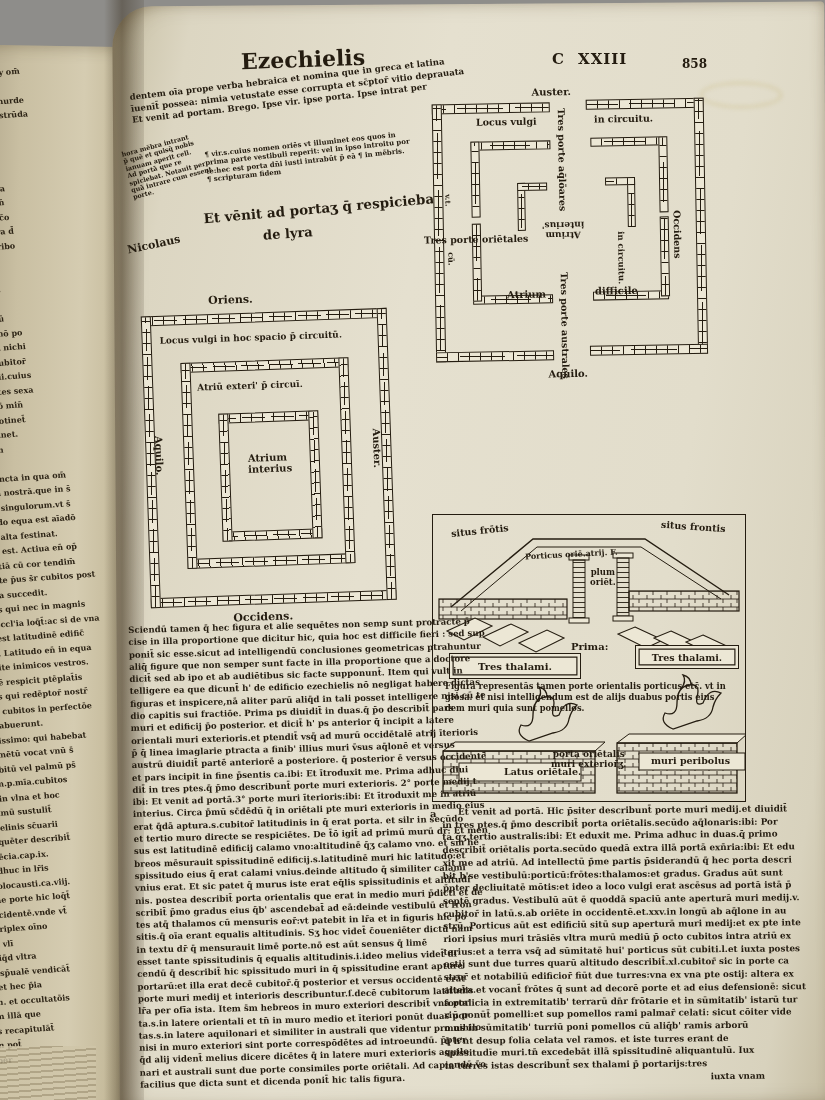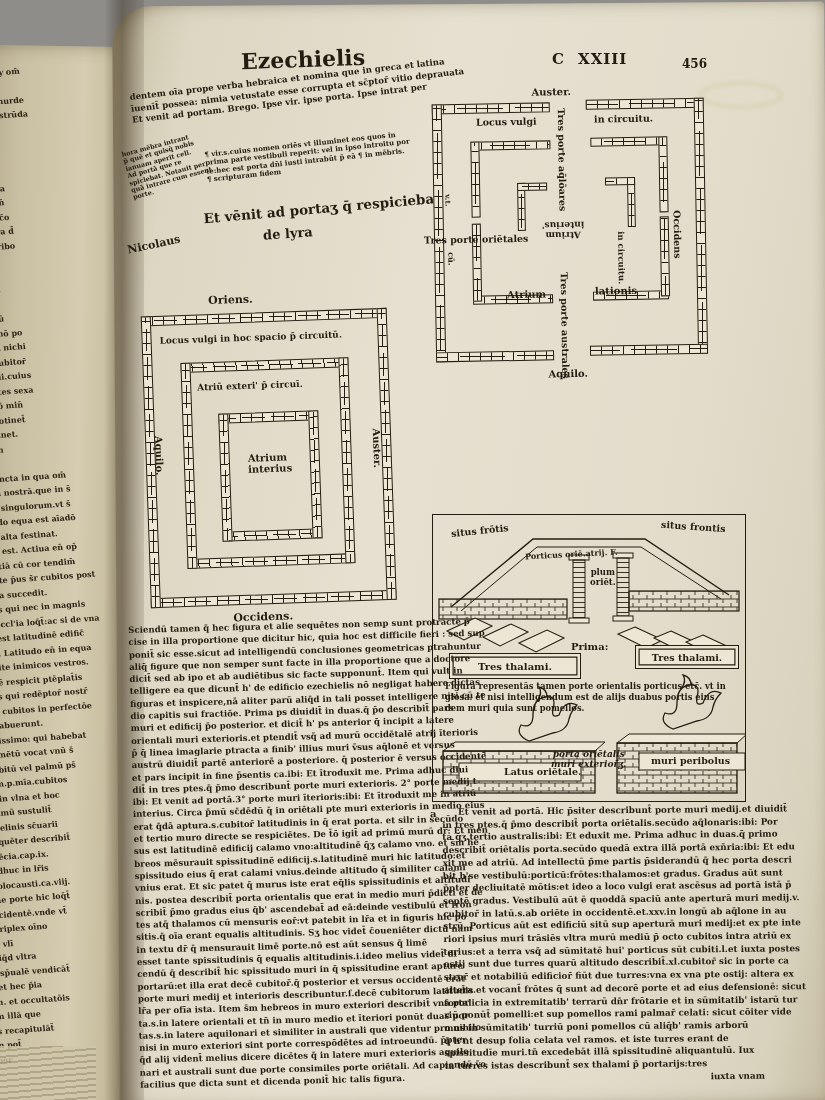--- a/index.html
+++ b/index.html
@@ -128,21 +128,21 @@
   </div>
 
   <div class="page-right"></div>
   <div class="gutter"></div>
   <div class="stack-edges"></div>
   <div class="stamp"></div>
 
   <div class="t" style="left:241px;top:46px;font-size:22px;transform:rotate(-2deg);">Ezechielis</div>
   <div class="t" style="left:552px;top:50px;font-size:15px;letter-spacing:2px;">C</div>
   <div class="t" style="left:578px;top:50px;font-size:15px;letter-spacing:1px;">XXIII</div>
-  <div class="t" style="left:682px;top:57px;font-size:12px;">456</div>
+  <div class="t" style="left:682px;top:57px;font-size:12px;">858</div>
 
   <div class="t intro lines" style="left:129px;top:92px;transform:rotate(-6.5deg);transform-origin:0 0;">
       <div>dentem oīa prope verba hebraica et nomina que in greca et latina</div>
       <div>īuenīt̄ possea: nimia vetustate esse corrupta et sc̄ptor̄ vitio deprauata</div>
       <div>Et venit ad portam. Brego. Ipse vir. ipse porta. Ipse intrat per</div>
     </div>
 
   <div class="t mnote lines" style="left:121px;top:152px;transform:rotate(-15deg);transform-origin:0 0;">
       <div>hora mēbra intrant</div>
       <div>p̄ quē et quisq̄ nobis</div>
@@ -218,21 +218,21 @@
     <div class="dlab" style="left:0px;top:146px;font-size:9.5px;">Tres porte oriētales</div>
     <div class="dlab vrl" style="left:20px;top:106px;font-size:7.5px;">v.t.</div>
     <div class="dlab vrl" style="left:22px;top:164px;font-size:8px;">cū.</div>
     <div class="dlab flip" style="left:118px;top:134px;font-size:9px;text-align:center;">
       <div>Atrium</div>
         <div>interius'</div>
       </div>
     <div class="dlab vrl" style="left:192px;top:146px;font-size:8.5px;">in circuitu.</div>
     <div class="dlab vrl" style="left:248px;top:126px;font-size:9.5px;">Occidens</div>
     <div class="dlab" style="left:82px;top:202px;font-size:10px;">Atrium</div>
-    <div class="dlab" style="left:170px;top:200px;font-size:10px;">lationis</div>
+    <div class="dlab" style="left:170px;top:200px;font-size:10px;">difficile</div>
     <div class="dlab vrl" style="left:134px;top:186px;font-size:9.5px;">Tres porte australes</div>
     <div class="dlab" style="left:122px;top:282px;font-size:10px;">Aquilo.</div>
   </div>
 
   <div class="gate-frame" style="left:432px;top:514px;width:312px;height:286px;">
     <svg width="312" height="286" viewBox="0 0 312 286" style="position:absolute;left:0;top:0;">
       <defs>
         <pattern id="bk" width="14" height="8" patternUnits="userSpaceOnUse">
           <path d="M0,4h14M4,0v4M10,4v4" stroke="#241c10" stroke-width="0.8" fill="none"></path>
         </pattern>
@@ -289,21 +289,21 @@
       </div>
     <div class="dlab" style="left:138px;top:126px;font-size:10px;">Prima:</div>
     <div class="panel dbl" style="left:16px;top:138px;width:130px;height:24px;font-size:10px;">Tres thalami.</div>
     <div class="panel dbl" style="left:202px;top:130px;width:102px;height:22px;font-size:9.5px;">Tres thalami.</div>
     <div class="t lines" style="left:12px;top:166px;font-size:8.3px;line-height:11px;">
         <div>Figura representās tamen porte orientalis porticus etc̄. vt in</div>
         <div>glosa. et nisi intelligendum est de alijs  duabus  portis eius</div>
         <div>dem muri quia sunt pomellos.</div>
       </div>
     <div class="dlab" style="left:38px;top:251px;font-size:9.5px;margin-left:33px;">Latus oriētale.</div>
-    <div class="dlab" style="left:118px;top:234px;font-size:9px;text-align:center;font-style:italic;">
+    <div class="dlab" style="left:118px;top:234px;font-size:9px;text-align:center;">
       <div>porta oriētalis</div>
         <div>muri exterior̄ʒ.</div>
       </div>
     <div class="dlab" style="left:218px;top:240px;font-size:9.5px;">muri peribolus</div>
   </div>
 
   <div class="t body lines" style="left:128px;top:624px;transform:rotate(-1.5deg);transform-origin:0 0;">
       <div>Sciendū tamen q̄ hec figura et alie sequētes non semp sunt protracte p̄</div>
       <div>cise in illa proportione que dicitur hic, quia hoc est difficile fieri : sed sup</div>
       <div>ponit̄ sic esse.sicut ad intelligendū conclusiones geometricas ptrahuntur</div>

